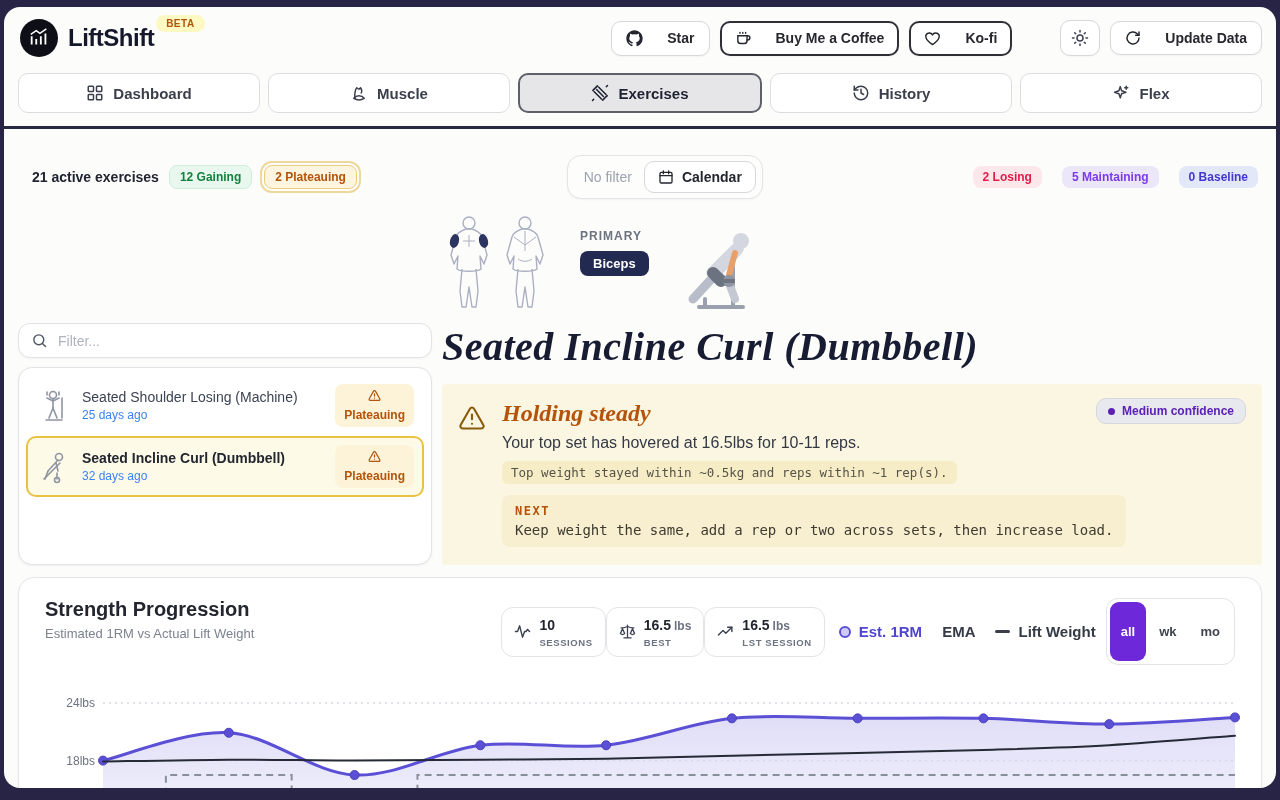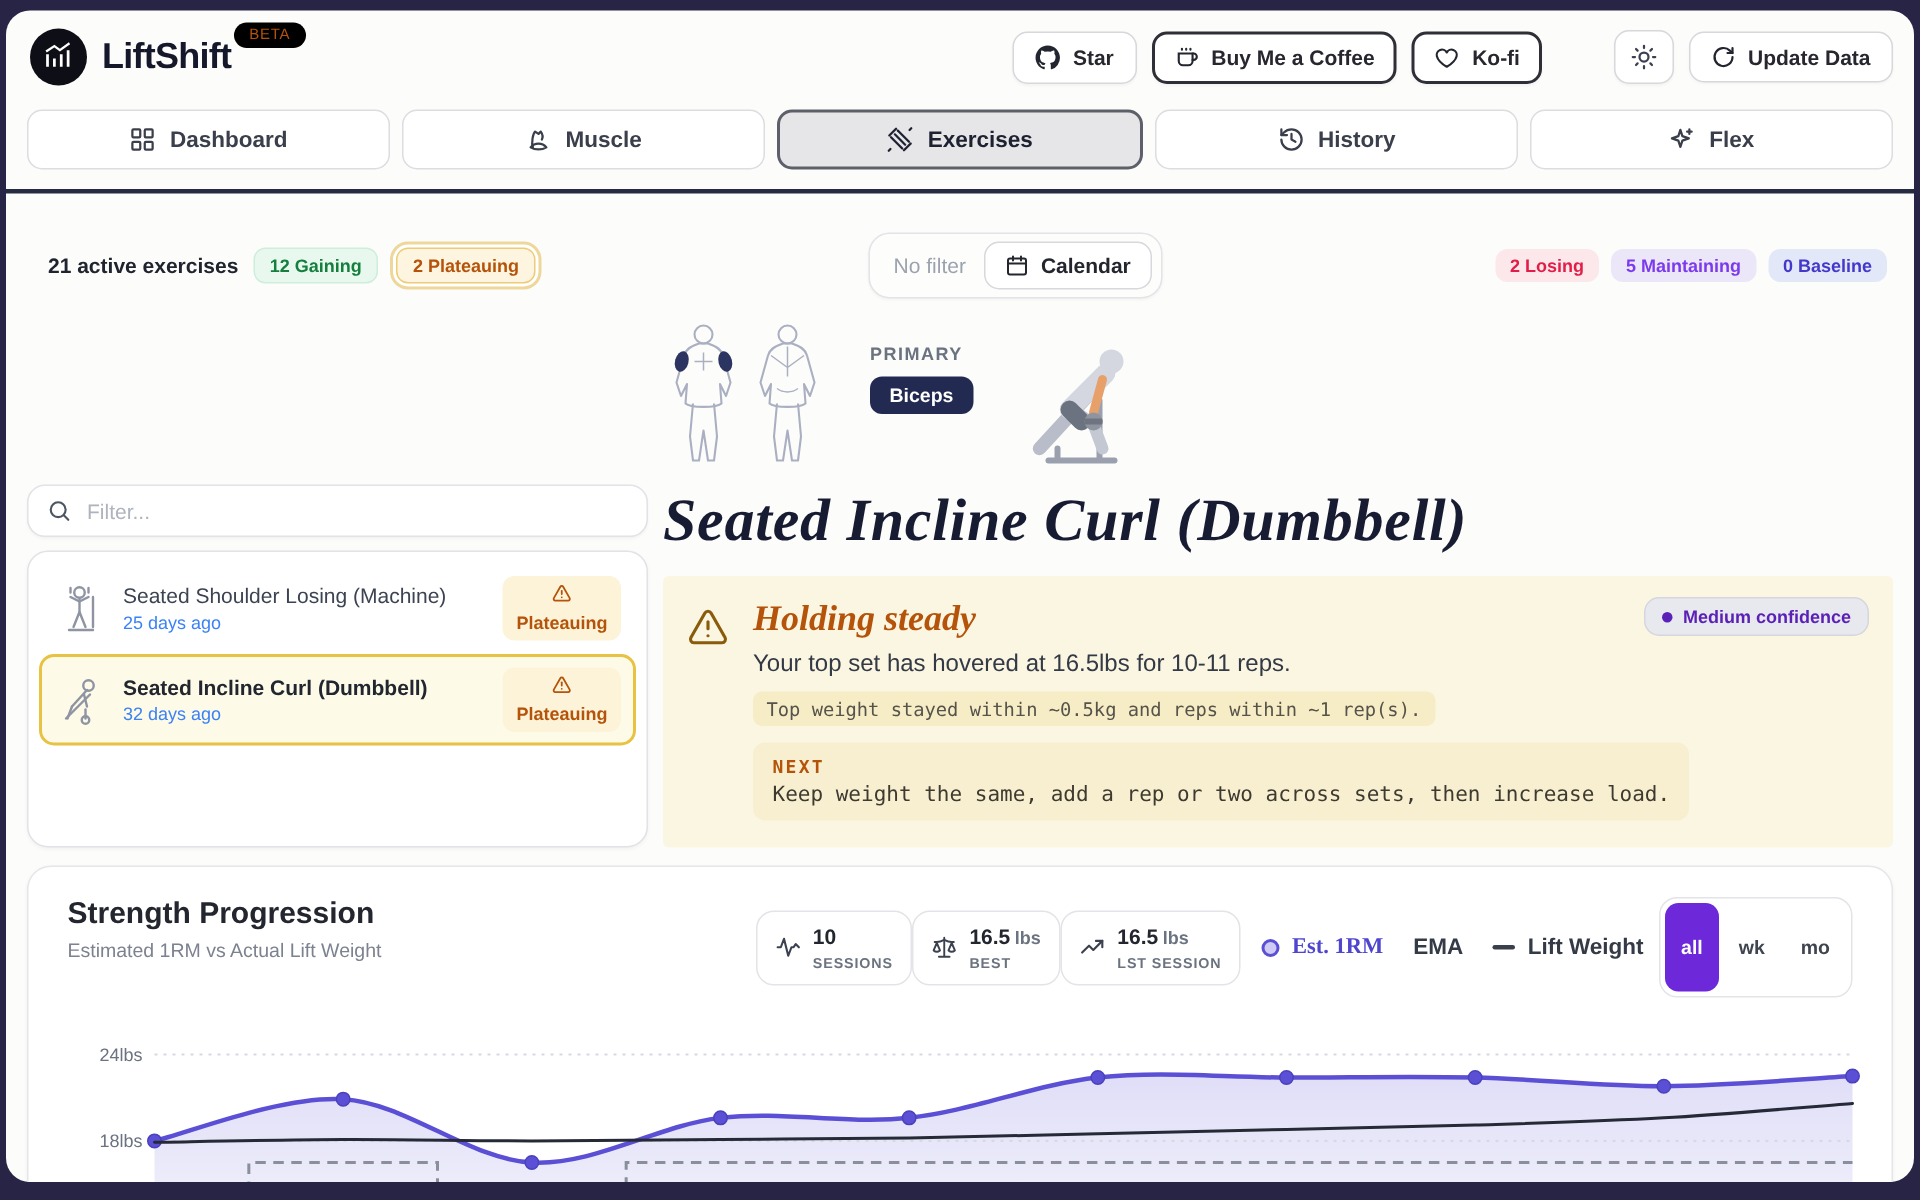--- a/index.html
+++ b/index.html
@@ -9,24 +9,24 @@
 
   .frame { position:absolute; left:4px; right:4px; top:7px; bottom:12px;
            background:#fcfcfa; border-radius:16px; overflow:hidden; }
 
   
   .hdr { display:flex; align-items:center; padding:12px 14px 8px 16px; }
   .logo { width:38px; height:38px; border-radius:50%; background:#0e0e16; display:flex;
           align-items:center; justify-content:center; }
   .brand { display:flex; align-items:flex-start; margin-left:10px; position:relative; }
   .brand-name { font-size:24px; font-weight:800; letter-spacing:-0.5px; color:#15182b; }
-  .beta { background:#000000; color:#b45309; font-size:10px; font-weight:400; letter-spacing:.5px;
+  .beta { background:#fef9c3; color:#b45309; font-size:10px; font-weight:700; letter-spacing:.5px;
           border-radius:999px; padding:3px 10px; position:relative; top:-9px; left:2px; }
   .hdr-right { margin-left:auto; display:flex; align-items:center; gap:10px; }
-  .btn { display:inline-flex; align-items:center; gap:8px; background:#fff; border:1px solid #d7d7dc;
+  .btn { display:inline-flex; align-items:center; gap:24px; background:#fff; border:1px solid #d7d7dc;
          border-radius:10px; padding:8px 14px; font-size:14px; font-weight:600; color:#27272f;
          cursor:pointer; box-shadow:0 1px 2px rgba(16,24,40,.04); }
   .btn.bold-border { border:2px solid #2f2f38; padding:7px 13px; }
   .btn.icon-only { padding:8px 10px; }
   .gap-left { margin-left:38px; }
 
   
   .nav { display:flex; gap:8px; padding:8px 14px 0 14px; }
   .tab { flex:1; height:40px; display:flex; align-items:center; justify-content:center; gap:9px;
          background:#fff; border:1px solid #dcdce1; border-radius:10px; font-size:15px;
@@ -40,21 +40,21 @@
   .pill { font-size:12px; font-weight:700; border-radius:8px; padding:4px 10px; white-space:nowrap; }
   .pill.gaining { background:#e9f8ef; color:#15803d; border:1px solid #cdeeda; margin-left:10px; }
   .pill.plateau { background:#fdf5df; color:#b45309; border:1px solid #eecb77;
                   box-shadow:0 0 0 2px #fff, 0 0 0 4px #edd79a; margin-left:12px; }
   .center-filter { margin:0 auto; display:flex; align-items:center; gap:4px; border:1px solid #e3e3e8;
                    border-radius:14px; padding:5px 6px 5px 16px; background:#fdfdfc;
                    box-shadow:0 1px 2px rgba(16,24,40,.04); }
   .nofilter { color:#9ca3af; font-size:14px; margin-right:8px; }
   .cal-btn { display:inline-flex; align-items:center; gap:8px; background:#fff; border:1px solid #d7d7dc;
              border-radius:10px; padding:7px 13px; font-size:14px; font-weight:700; color:#23262f; cursor:pointer; }
-  .right-badges { display:flex; gap:8px; }
+  .right-badges { display:flex; gap:20px; }
   .pill.losing { background:#fce8eb; color:#e11d48; }
   .pill.maintaining { background:#ece6f9; color:#7c3aed; }
   .pill.baseline { background:#e3e8f8; color:#4338ca; }
 
   
   .content { display:flex; gap:10px; padding:16px 14px 0 14px; align-items:flex-end; }
   .left-col { width:414px; flex:none; }
   .search-box { display:flex; align-items:center; gap:10px; background:#fff; border:1px solid #e2e2e7;
                 border-radius:12px; padding:8px 12px; box-shadow:0 1px 2px rgba(16,24,40,.04); }
   .search-box input { border:none; outline:none; font-size:14px; color:#374151; width:100%;
@@ -106,21 +106,21 @@
   .chart-title { font-size:20px; font-weight:700; color:#23262f; }
   .chart-sub { font-size:13px; color:#7c828f; margin-top:5px; }
   .chart-hdr-right { margin-left:auto; display:flex; align-items:center; gap:0; }
   .stat-card { display:flex; align-items:center; gap:8px; border:1px solid #e3e3e8; border-radius:12px;
                padding:8px 12px; color:#3b4150; }
   .stat-val { font-size:14px; font-weight:800; color:#23262f; }
   .stat-unit { font-size:12px; font-weight:600; color:#6b7280; margin-left:3px; }
   .stat-lbl { font-size:9.5px; letter-spacing:.6px; color:#6b7280; font-weight:600; margin-top:3px; }
   .legend { display:flex; align-items:center; gap:20px; margin-left:14px; }
   .leg-item { display:flex; align-items:center; gap:8px; font-size:15px; font-weight:600; color:#343a46; }
-  .leg-item.est { color:#4f46cf;font-family:Liberation Serif, serif; }
+  .leg-item.est { color:#4f46cf; }
   .leg-circle { width:12px; height:12px; border-radius:50%; border:2px solid #5b50d5; background:#cfcbf4; }
   .leg-dash { width:15px; height:3px; border-radius:2px; background:#3a3f4c; }
   .range-toggle { display:flex; align-items:center; gap:2px; border:1px solid #e3e3e8; border-radius:12px;
                   padding:3px; margin-left:10px; }
   .range-btn { border:none; background:transparent; font-size:13px; font-weight:700; color:#3f4450;
                padding:22px 11px; border-radius:9px; cursor:pointer; font-family:"Liberation Sans",sans-serif; }
   .range-btn.active { background:#6d28d9; color:#fff; }
   .plot-wrap { margin-top:14px; }
 </style>
 </head>

